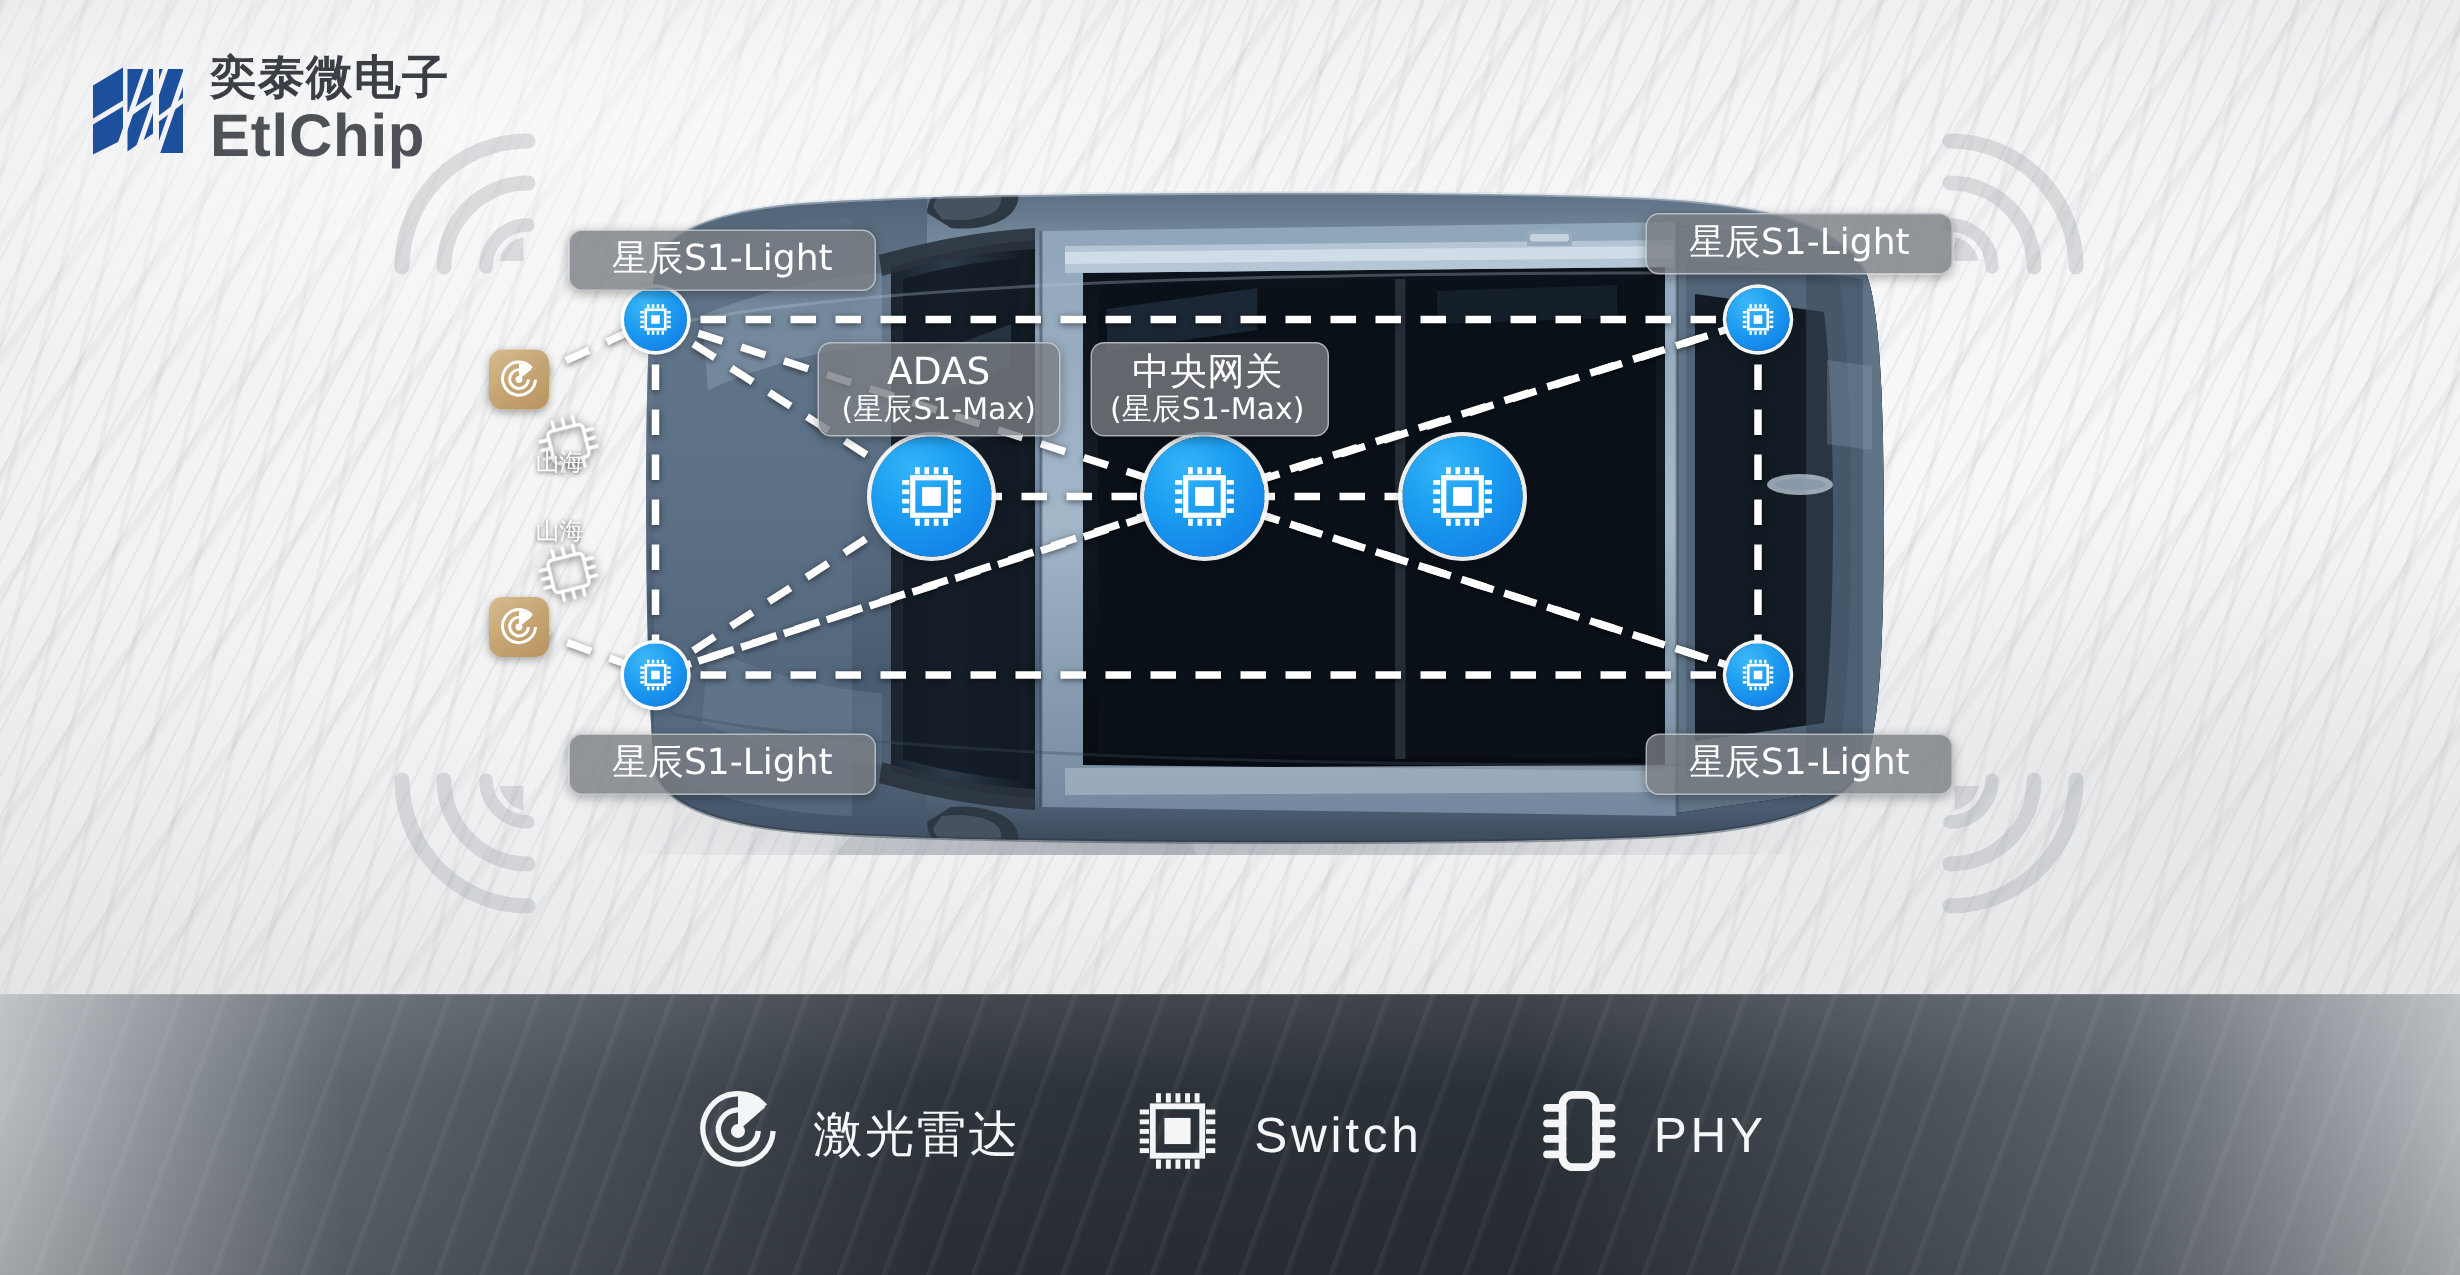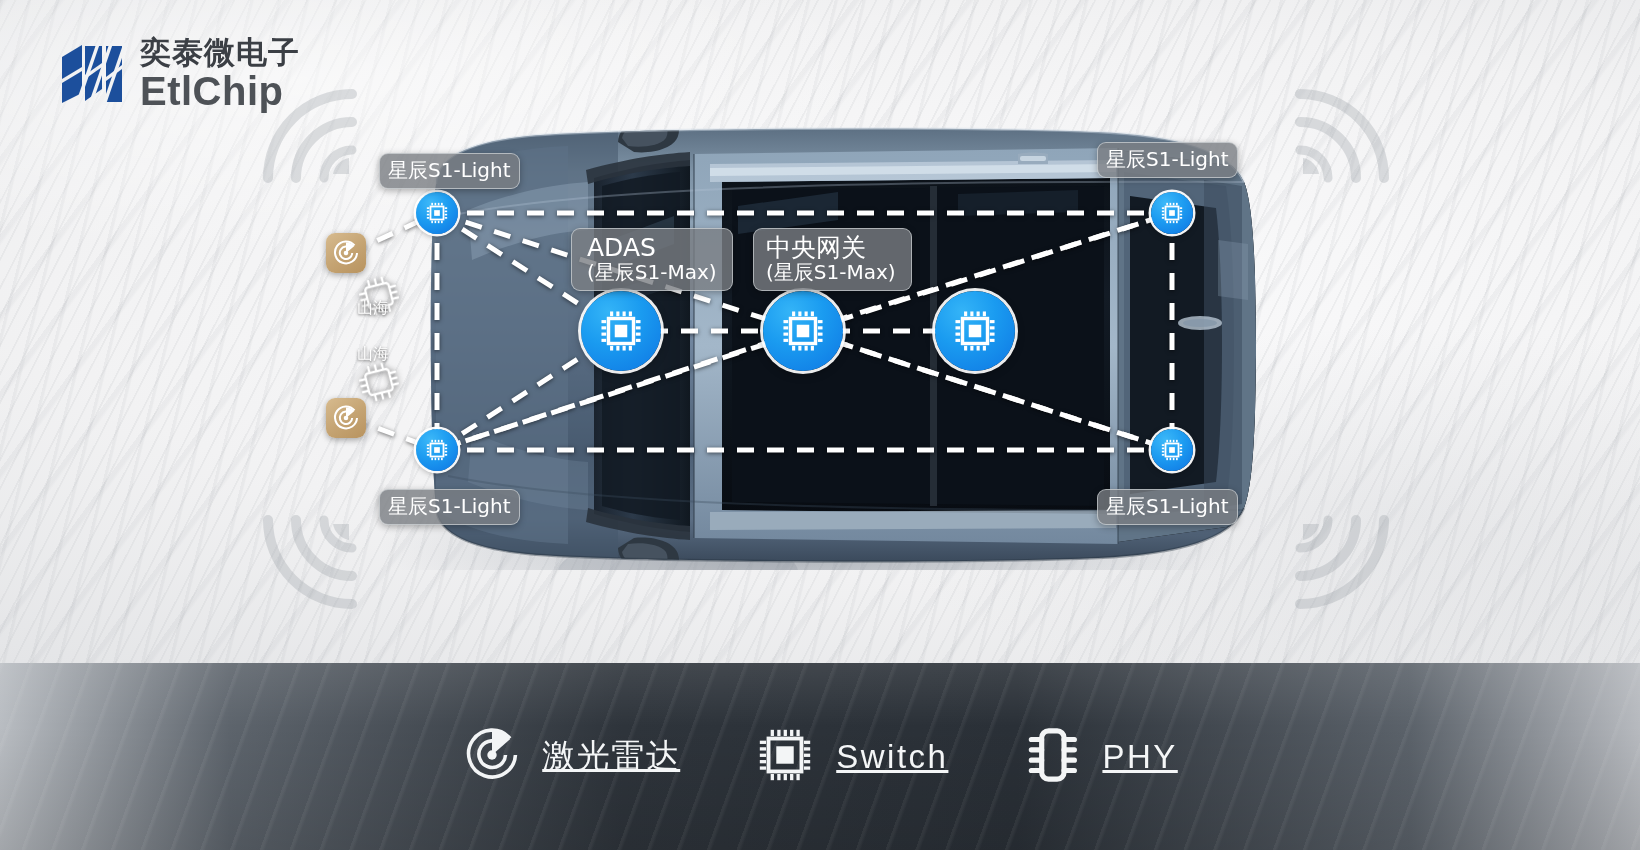--- a/index.html
+++ b/index.html
@@ -68,26 +68,26 @@
     font-family:"DejaVu Sans","Liberation Sans",sans-serif;
     text-shadow:0 1px 3px rgba(0,0,0,.65);
   }
 
   .tag {
     position:absolute; z-index:32;
     background:rgba(121,125,130,.80);
     border:1px solid rgba(235,238,240,.55);
     border-radius:9px;
     color:#fff;
-    padding:5px 8px 6px;
-    font-size:20px; line-height:1.16; white-space:nowrap;
+    padding:5px 28px 6px;
+    font-size:24px; line-height:1.16; white-space:nowrap;
     font-family:"DejaVu Sans","Liberation Sans",sans-serif;
     box-shadow:0 2px 7px rgba(0,0,0,.3);
   }
-  .tag.two { text-align:left; padding:4px 15px 6px; font-size:25px;margin-left:26px; }
+  .tag.two { text-align:center; padding:4px 15px 6px; font-size:25px; }
   .tag .sub { font-size:20px; display:block; margin-top:-1px; }
 
   
   .legend {
     position:absolute; left:0; top:663px; width:1640px; height:187px;
     background:
       repeating-linear-gradient(112deg, rgba(255,255,255,.035) 0px, rgba(255,255,255,.035) 2px, rgba(255,255,255,0) 4px, rgba(255,255,255,0) 24px),
       linear-gradient(180deg,#cdd0d3 0%,#b9bdc1 14%,#9ba0a6 30%,#6e757d 52%,#4a5159 74%,#30363d 100%),
       linear-gradient(90deg,#c9ccd0 0%,#6d747c 17%,#343a42 43%,#2c3239 60%,#6a7179 85%,#c6c9cd 100%);
     background-blend-mode:overlay, multiply, normal;
@@ -103,21 +103,21 @@
     background:
       repeating-linear-gradient(110deg, rgba(255,255,255,.05) 0px, rgba(255,255,255,.05) 2px, rgba(255,255,255,0) 5px, rgba(255,255,255,0) 28px),
       linear-gradient(180deg, rgba(255,255,255,.10) 0%, rgba(255,255,255,0) 34%, rgba(0,0,0,.12) 100%);
     z-index:1; pointer-events:none;
   }
   .legend-inner { position:relative; z-index:2; display:flex; align-items:center; gap:0; }
   .legend-item { display:flex; align-items:center; gap:20px; }
   .legend-item + .legend-item { margin-left:74px; }
   .legend-label {
     color:#f4f6f7; font-size:33px; letter-spacing:1.5px;
-    font-family:"DejaVu Sans","Liberation Sans",sans-serif; white-space:nowrap;text-decoration:underline;
+    font-family:"DejaVu Sans","Liberation Sans",sans-serif; white-space:nowrap;
   }
   .legend-label.lat { letter-spacing:2.5px; font-family:"Liberation Sans","DejaVu Sans",sans-serif; }
   .eth-dash { display:flex; align-items:center; gap:11px; }
   .eth-dash i { display:block; width:23px; height:7px; background:#f2f4f6; border-radius:1px; }
 </style>
 </head>
 <body>
 
 <div id="stage">
 

